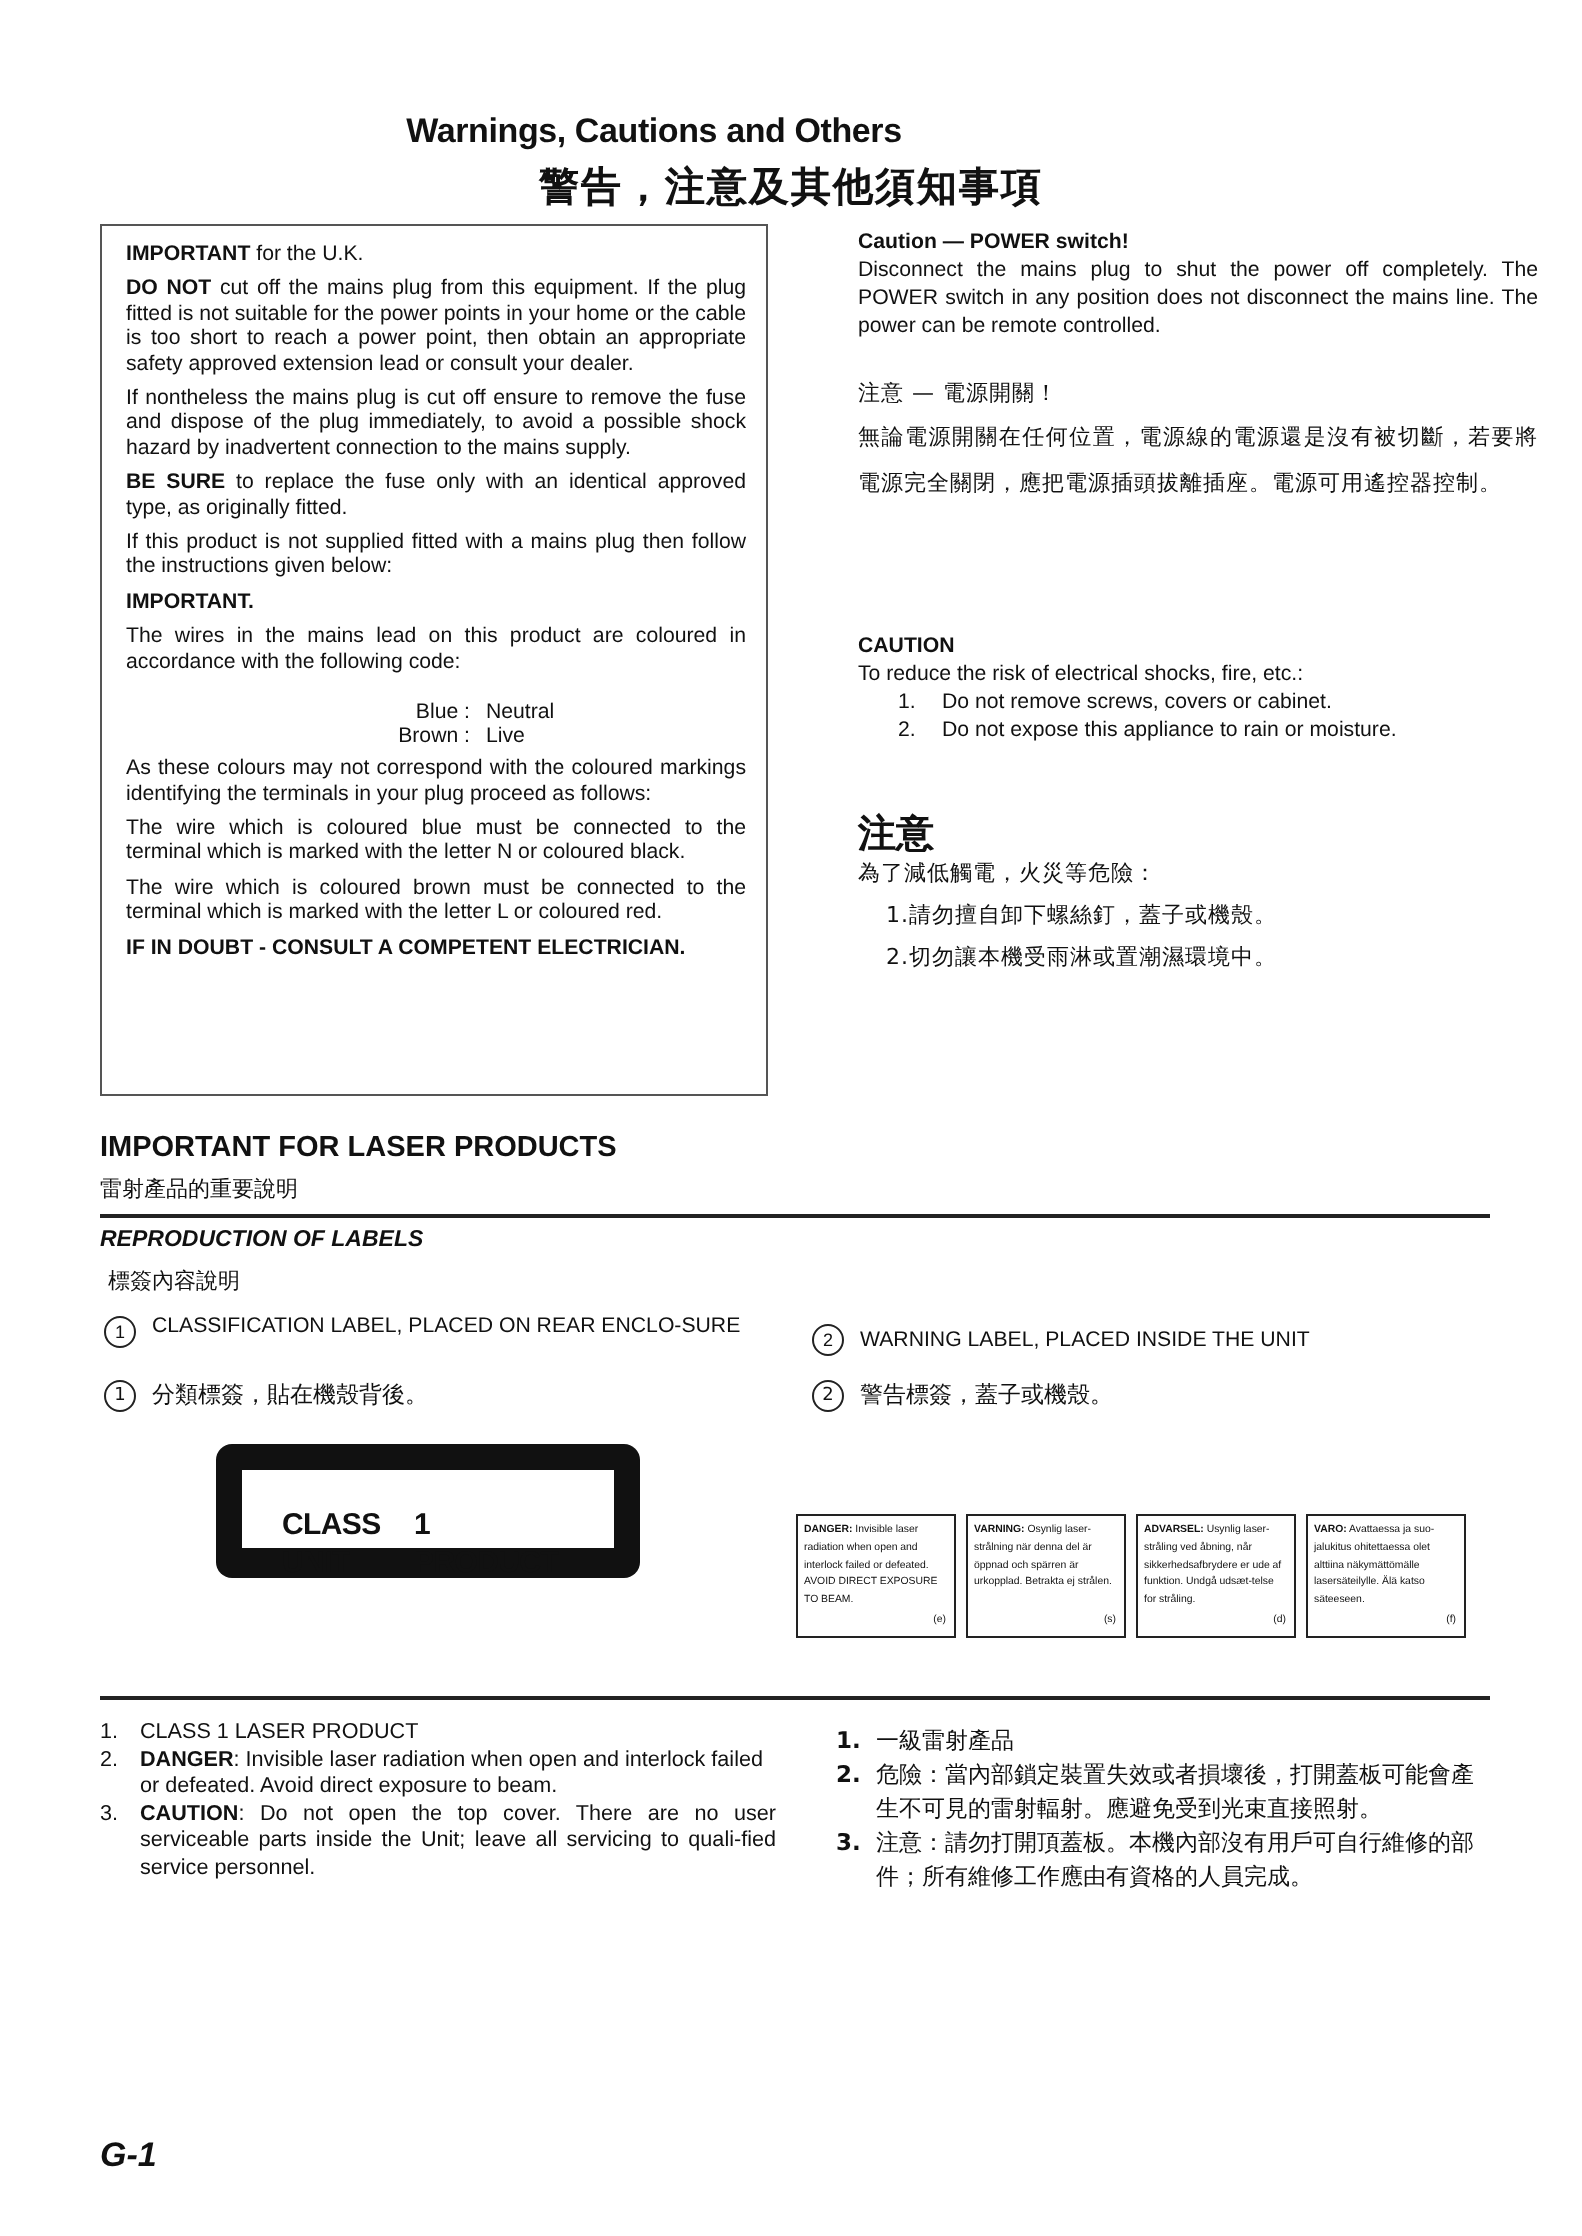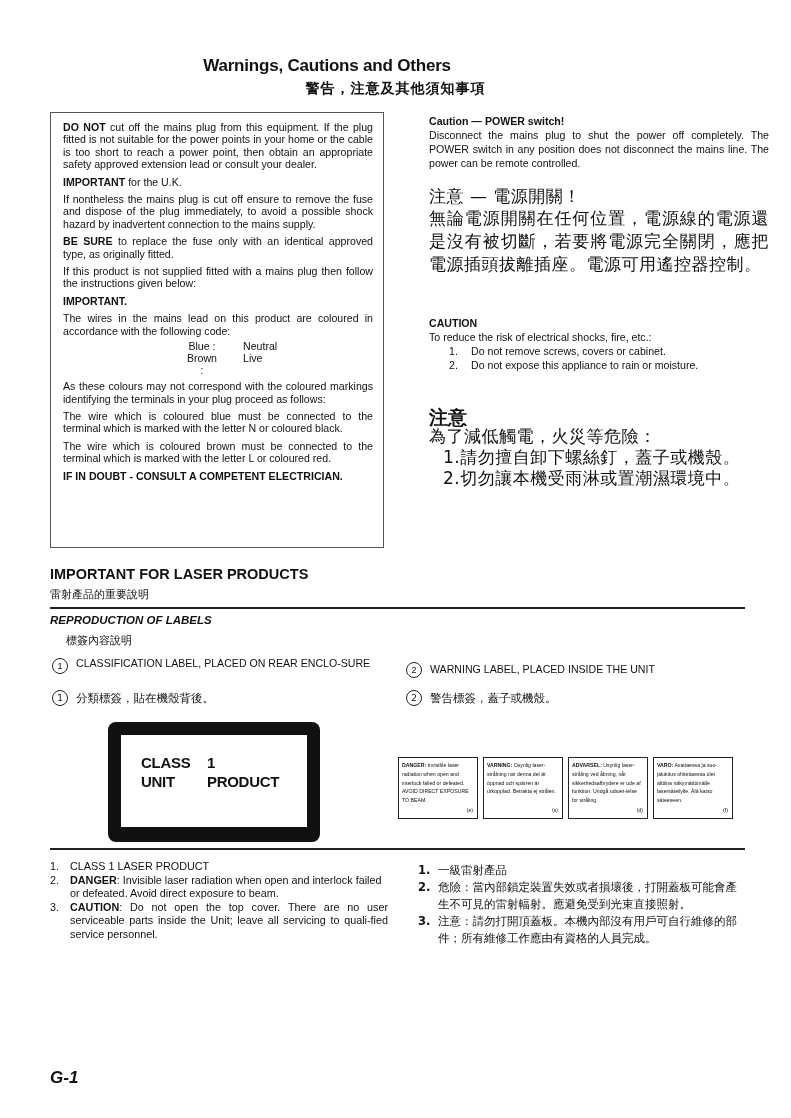--- a/index.html
+++ b/index.html
@@ -1,45 +1,45 @@
 <!DOCTYPE html>
 <html><head>
 <meta charset="utf-8">
 <style>
   html, body { margin:0; padding:0; background:#ffffff; }
   body { width:791px; height:1118px; position:relative; overflow:hidden;
          font-family:"Liberation Sans", "DejaVu Sans", sans-serif; color:#111; }
   .abs { position:absolute; }
   .title-en { left:0; width:654px; top:56px; text-align:center; font-size:17px; font-weight:bold; letter-spacing:-0.2px; }
-  .title-zh { left:0; width:791px; top:80px; text-align:center; font-size:14px; font-weight:bold; font-family:"DejaVu Sans", sans-serif; letter-spacing:1px; }
+  .title-zh { left:0; width:791px; top:80px; text-align:center; font-size:20px; font-weight:bold; font-family:"DejaVu Sans", sans-serif; letter-spacing:1px; }
 
   .uk-box { left:50px; top:112px; width:334px; height:436px; border:1.5px solid #555; box-sizing:border-box; padding:8px 10px 0 12px; font-size:10.6px; line-height:12.4px; }
   .uk-box p { margin:0 0 5px 0; text-align:justify; }
   .uk-box b { font-weight:bold; }
   .color-code { display:grid; grid-template-columns:58px 80px; margin:0 0 4px 122px; line-height:12px; }
-  .color-code .k { text-align:center; padding-right:24px; }
+  .color-code .k { text-align:right; padding-right:8px; }
 
   .right-col { left:429px; width:340px; font-size:10.6px; line-height:14px; }
   .right-col p { margin:0; text-align:justify; }
   .zh { font-family:"DejaVu Sans", sans-serif; }
-  .zh-para { font-size:17px; line-height:21px; letter-spacing:0.5px; }
+  .zh-para { font-size:11px; line-height:21px; letter-spacing:0.5px; }
   .caution-list { margin:0 0 0 20px; padding:0; list-style:none; }
   .caution-list li { display:flex; }
   .caution-list .n { width:22px; }
   .zh-big { font-size:19px; font-weight:bold; font-family:"DejaVu Sans", sans-serif; }
 
   .laser-head { left:50px; top:566px; font-size:14.5px; font-weight:bold; }
   .laser-head-zh { left:50px; top:587px; font-size:11px; }
   .rule { left:50px; width:695px; height:2px; background:#222; }
   .repro-head { left:50px; top:614px; font-size:11.5px; font-weight:bold; font-style:italic;text-align:center; }
-  .repro-zh { left:54px; top:633px; font-size:11px;margin-left:12px; }
+  .repro-zh { left:54px; top:633px; font-size:11px; }
   .label-line { font-size:10.6px; line-height:11.5px; }
   .circ { display:inline-block; width:14px; height:14px; border:1px solid #222; border-radius:50%; font-size:9px; line-height:14px; text-align:center; margin-right:8px; vertical-align:middle; }
 
-  .class-label { left:108px; top:722px; width:212px; height:120px; background:#111; border-radius:8px; }
+  .class-label { left:108px; top:722px; width:212px; height:67px; background:#111; border-radius:8px; }
   .class-inner { position:absolute; left:13px; top:13px; right:13px; bottom:15px; background:#fff; }
   .class-grid { position:absolute; left:20px; top:18px; display:grid; grid-template-columns:66px 90px; font-weight:bold; font-size:15px; line-height:19px; letter-spacing:-0.3px; }
 
   .warn-labels { left:398px; top:757px; display:flex; gap:5px; }
   .warn-box { width:80px; height:62px; border:1.5px solid #222; box-sizing:border-box; padding:3px; font-size:5.2px; line-height:8.8px; position:relative; overflow:hidden; }
   .warn-box b { font-weight:bold; }
   .warn-box .code { position:absolute; right:4px; bottom:3px; }
 
   .notes-en { left:50px; top:860px; width:338px; font-size:10.8px; line-height:13.6px; }
   .notes-zh { left:418px; top:862px; width:330px; font-size:11.5px; line-height:17px; }
@@ -49,27 +49,27 @@
   .notes-zh .n { width:20px; font-weight:bold; }
   .page-num { left:50px; top:1068px; font-size:17px; font-weight:bold; font-style:italic; }
 </style>
 </head>
 <body>
 
 <div class="abs title-en">Warnings, Cautions and Others</div>
 <div class="abs title-zh">警告，注意及其他須知事項</div>
 
 <div class="abs uk-box">
+  <p><b>IMPORTANT</b><span> for the U.K.</span></p>
   <p><b>DO NOT</b><span> cut off the mains plug from this equipment. If the plug fitted is not suitable for the power points in your home or the cable is too short to reach a power point, then obtain an appropriate safety approved extension lead or consult your dealer.</span></p>
-  <p><b>IMPORTANT</b><span> for the U.K.</span></p>
   <p>If nontheless the mains plug is cut off ensure to remove the fuse and dispose of the plug immediately, to avoid a possible shock hazard by inadvertent connection to the mains supply.</p>
   <p><b>BE SURE</b><span> to replace the fuse only with an identical approved type, as originally fitted.</span></p>
   <p>If this product is not supplied fitted with a mains plug then follow the instructions given below:</p>
   <p><b>IMPORTANT.</b></p>
-  <p style="margin-bottom:3px">The wires in the mains lead on this product are coloured in accordance with the following code:</p>
+  <p style="margin-bottom:13px">The wires in the mains lead on this product are coloured in accordance with the following code:</p>
   <div class="color-code">
     <span class="k">Blue :</span>
       <span>Neutral</span>
     <span class="k">Brown :</span>
       <span>Live</span>
   </div>
   <p>As these colours may not correspond with the coloured markings identifying the terminals in your plug proceed as follows:</p>
   <p>The wire which is coloured blue must be connected to the terminal which is marked with the letter N or coloured black.</p>
   <p>The wire which is coloured brown must be connected to the terminal which is marked with the letter L or coloured red.</p>
   <p><b>IF IN DOUBT - CONSULT A COMPETENT ELECTRICIAN.</b></p>

